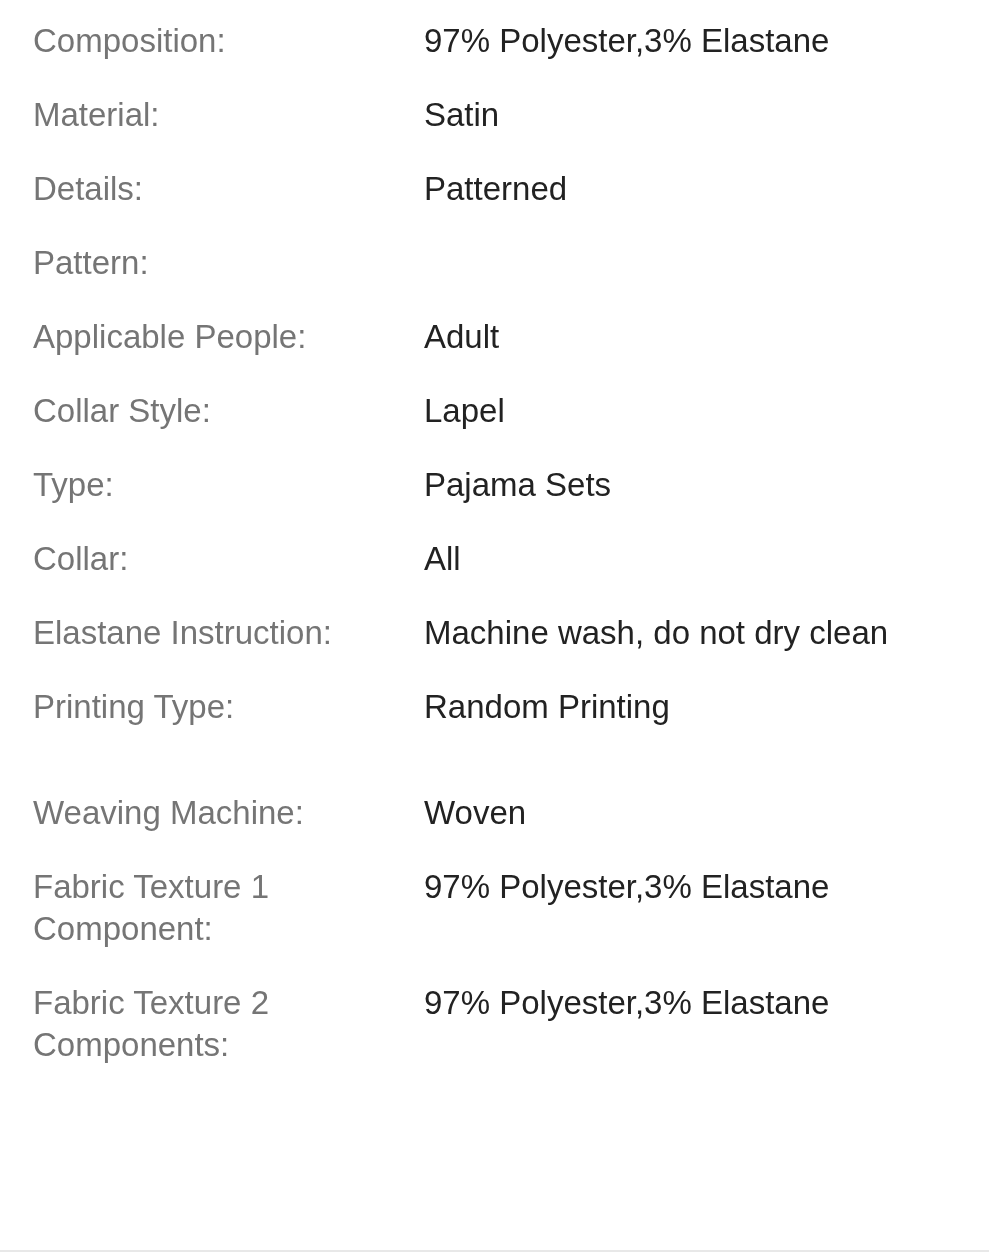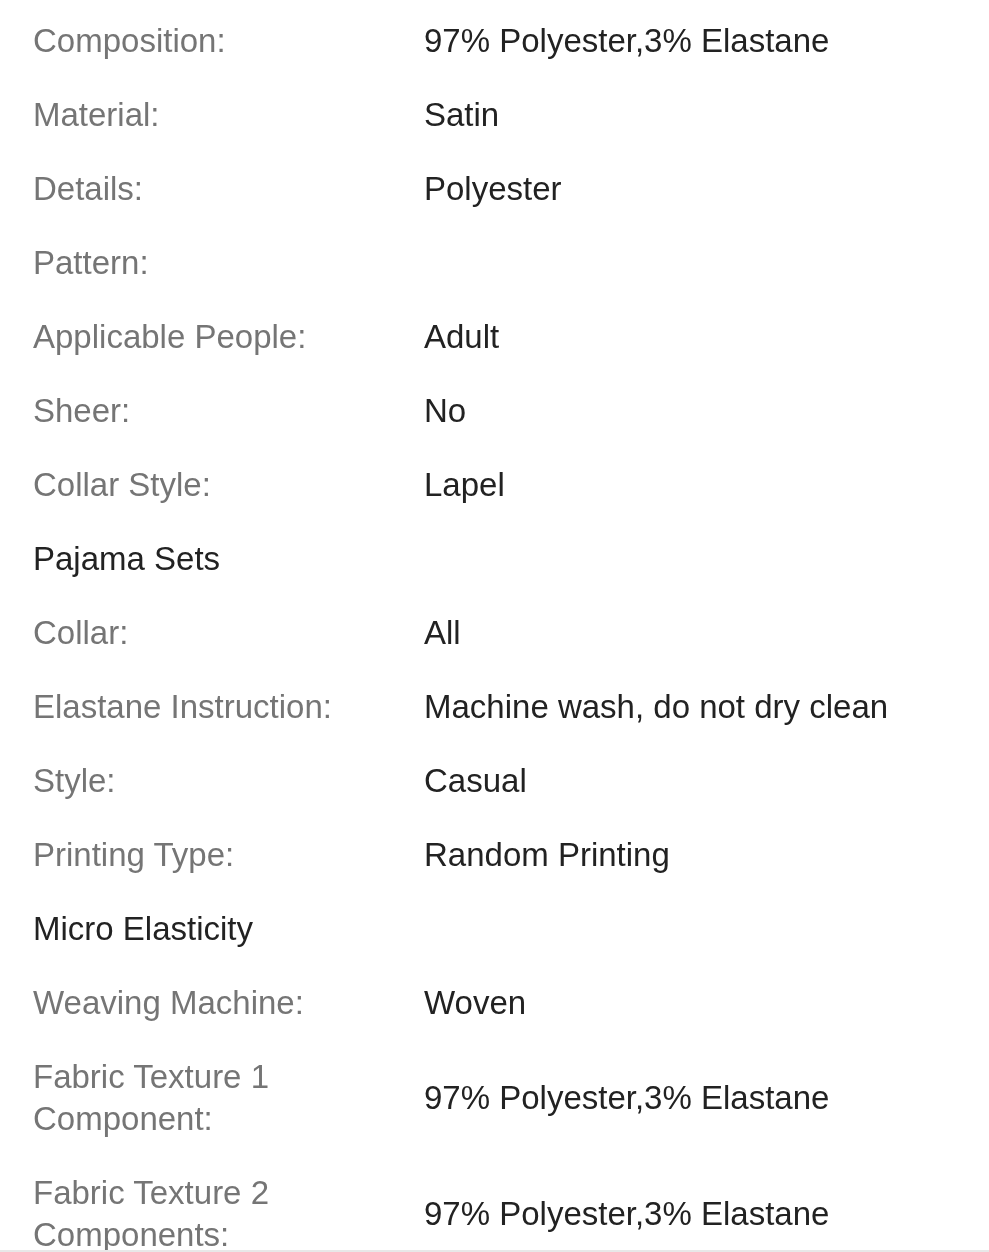--- a/index.html
+++ b/index.html
@@ -21,21 +21,21 @@
     position: relative;
     font-family: "Liberation Sans", "DejaVu Sans", sans-serif;
     font-size: 33px;
     line-height: 42px;
   }
   .spec-table {
     padding: 20px 30px 0 33px;
   }
   .spec-row {
     display: flex;
-    align-items: center;
+    align-items: flex-start;
     margin-bottom: 32px;
   }
   .spec-label {
     flex: 0 0 391px;
     width: 391px;
     color: var(--label-color);
     font-weight: 400;
   }
   .spec-value {
     flex: 1 1 auto;
@@ -60,68 +60,60 @@
     <div class="spec-value">97% Polyester,3% Elastane</div>
   </div>
 
   <div class="spec-row">
     <div class="spec-label">Material:</div>
     <div class="spec-value">Satin</div>
   </div>
 
   <div class="spec-row">
     <div class="spec-label">Details:</div>
-    <div class="spec-value">Polyester</div>
+    <div class="spec-value">Patterned</div>
   </div>
 
   <div class="spec-row">
     <div class="spec-label">Pattern:</div>
   </div>
 
   <div class="spec-row">
     <div class="spec-label">Applicable People:</div>
     <div class="spec-value">Adult</div>
   </div>
 
-  <div class="spec-row">
-    <div class="spec-label">Sheer:</div>
-    <div class="spec-value">No</div>
-  </div>
 
   <div class="spec-row">
     <div class="spec-label">Collar Style:</div>
     <div class="spec-value">Lapel</div>
   </div>
 
   <div class="spec-row">
+    <div class="spec-label">Type:</div>
     <div class="spec-value">Pajama Sets</div>
   </div>
 
   <div class="spec-row">
     <div class="spec-label">Collar:</div>
     <div class="spec-value">All</div>
   </div>
 
   <div class="spec-row">
     <div class="spec-label">Elastane Instruction:</div>
     <div class="spec-value">Machine wash, do not dry clean</div>
   </div>
 
-  <div class="spec-row">
-    <div class="spec-label">Style:</div>
-    <div class="spec-value">Casual</div>
-  </div>
 
   <div class="spec-row">
     <div class="spec-label">Printing Type:</div>
     <div class="spec-value">Random Printing</div>
   </div>
 
   <div class="spec-row">
-    <div class="spec-value">Micro Elasticity</div>
   </div>
 
   <div class="spec-row">
     <div class="spec-label">Weaving Machine:</div>
     <div class="spec-value">Woven</div>
   </div>
 
   <div class="spec-row">
     <div class="spec-label">Fabric Texture 1 Component:</div>
     <div class="spec-value">97% Polyester,3% Elastane</div>

